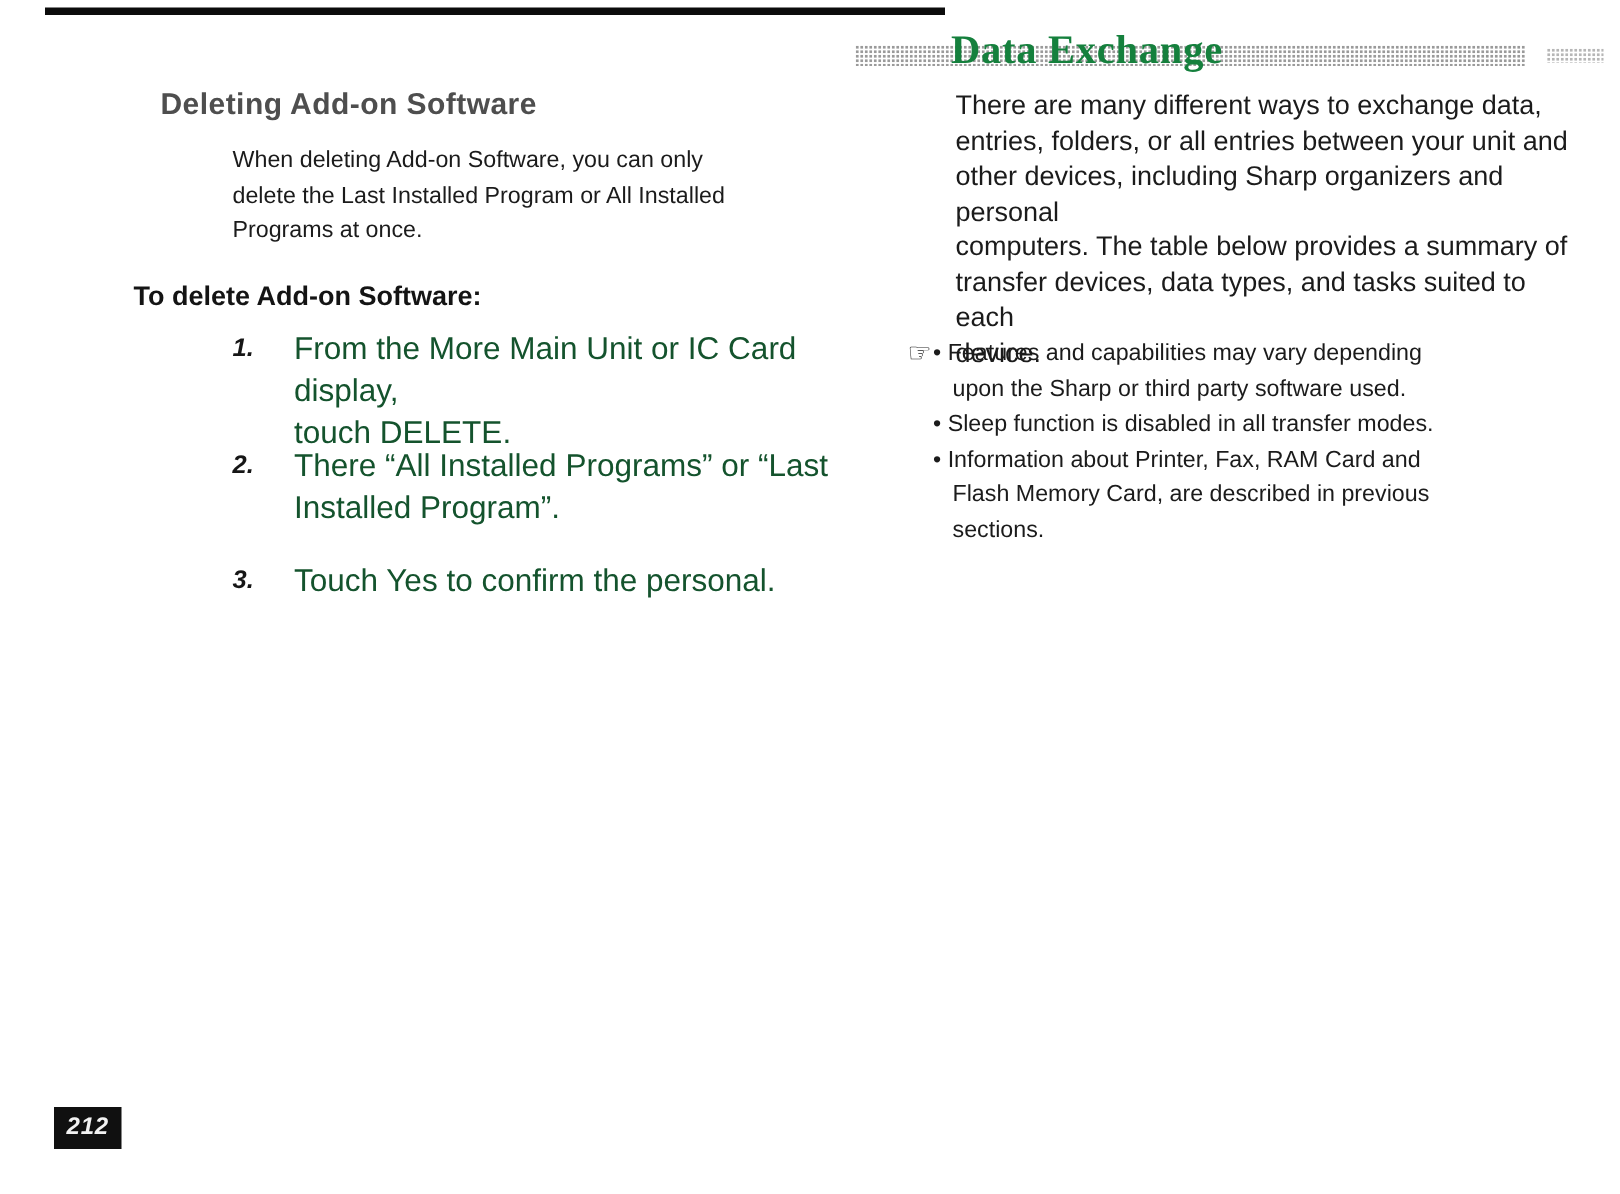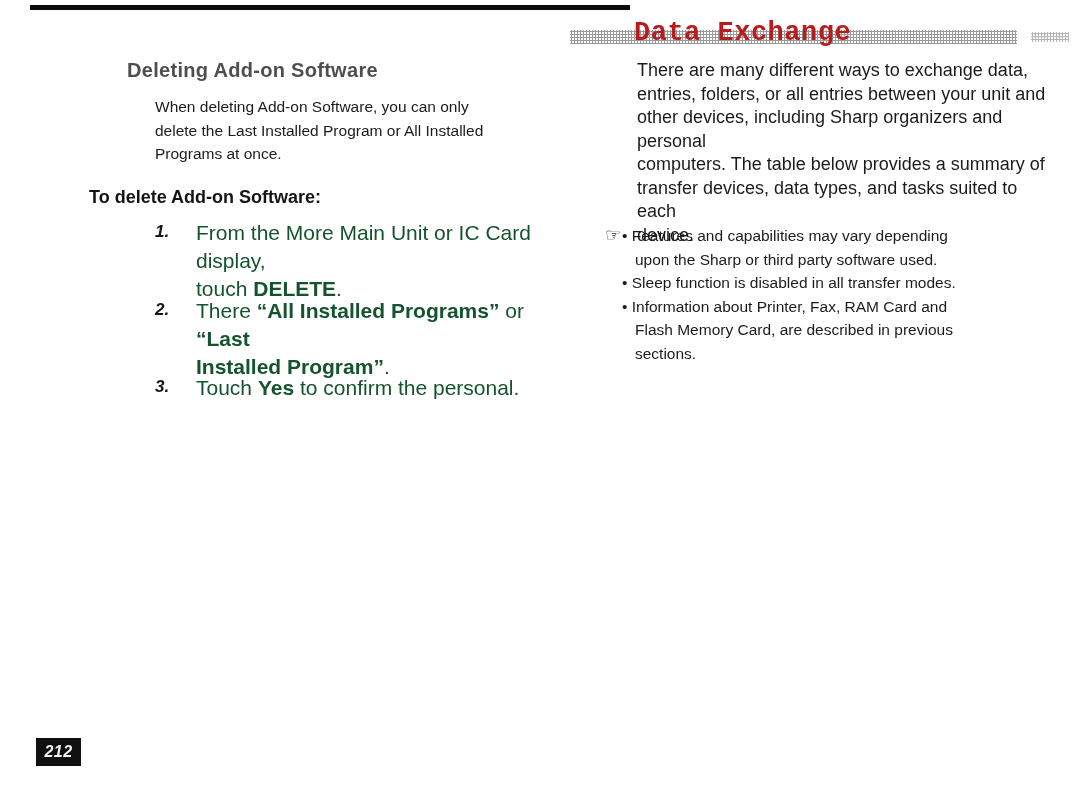--- a/index.html
+++ b/index.html
@@ -9,21 +9,20 @@
   .abs { position: absolute; }
 
   
   .top-rule { left: 30px; top: 5px; width: 600px; height: 5px; background: #0c0c0c; }
 
   
   .lc-heading {
     left: 107px; top: 59px;
     font-size: 20px; font-weight: 700; color: #4e4e4e;
     letter-spacing: 0.3px;
-    margin-left: 20px;
   }
   .lc-intro {
     left: 155px; top: 95px; width: 400px;
     font-size: 15.5px; line-height: 23.5px; color: #1b1b1b;
     white-space: pre-line;
   }
   .lc-proc-heading {
     left: 89px; top: 187px;
     font-size: 18px; font-weight: 700; color: #141414;
   }
@@ -34,37 +33,37 @@
   .step-num {
     width: 41px; flex: 0 0 41px;
     font-size: 17px; font-weight: 700; font-style: italic; color: #161616;
     line-height: 25.5px;
   }
   .step-text {
     width: 372px;
     font-size: 21px; line-height: 28px; color: #14532d;
     white-space: pre-line;
   }
-  .step-text b { font-weight: 700; text-align: right; }
+  .step-text b { font-weight: 400; text-align: right; }
 
   
   .halftone-band {
     left: 570px; top: 30px; width: 447px; height: 14px;
     background-image: radial-gradient(circle, #9a9a9a 1px, rgba(0,0,0,0) 1.15px);
     background-size: 3px 3px;
   }
   .halftone-smudge {
     left: 1031px; top: 32px; width: 38px; height: 10px;
     background-image: radial-gradient(circle, #b6b6b6 1px, rgba(0,0,0,0) 1.15px);
     background-size: 3px 3px;
   }
   .rc-header {
     left: 634px; top: 18px;
-    font-family: Liberation Mono, monospace;
-    font-size: 27px; font-weight: 700; color: #b91c1c;
+    font-family: Liberation Serif, serif;
+    font-size: 27px; font-weight: 700; color: #15803d;
     letter-spacing: 0.5px;
     z-index: 2;
   }
   .rc-intro {
     left: 637px; top: 59px; width: 420px;
     font-size: 18px; line-height: 23.5px; color: #1b1b1b;
     white-space: pre-line;
   }
   .note-icon {
     left: 605px; top: 226px;

